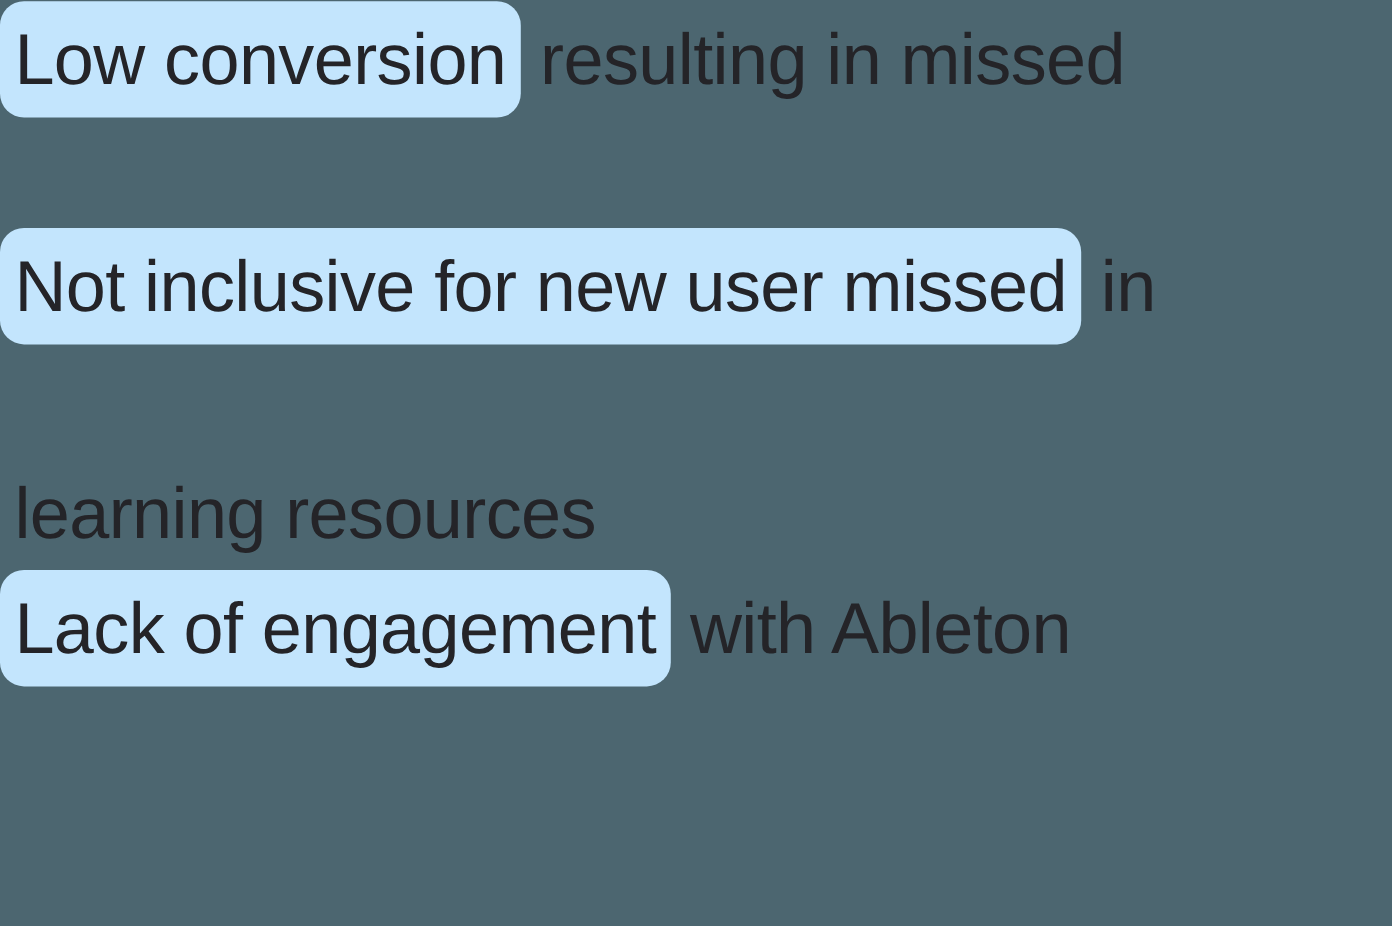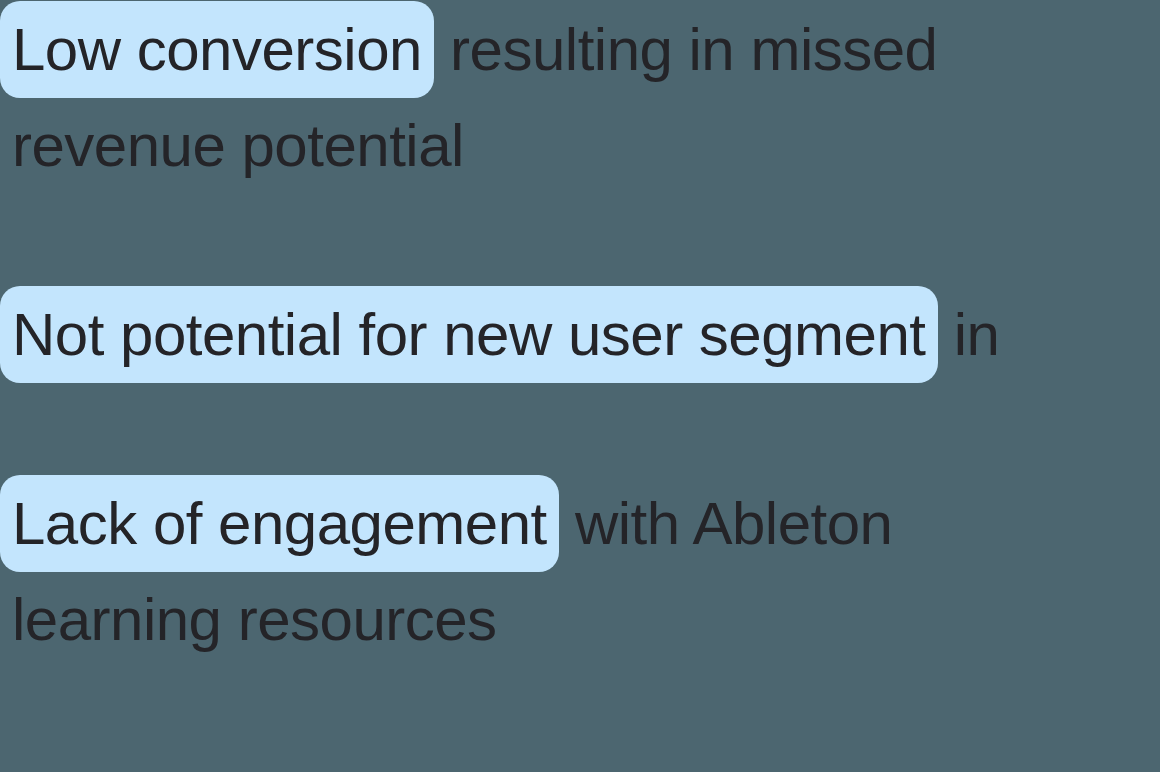--- a/index.html
+++ b/index.html
@@ -43,25 +43,24 @@
     box-decoration-break: clone;
   }
 </style>
 </head>
 <body>
 
 <div class="canvas">
 
   <p class="block">
     <span class="line"><mark class="hl">Low conversion</mark><span> resulting in missed</span></span>
-    <span class="line">revenue potential</span>
   </p>
 
   <p class="block">
-    <span class="line"><mark class="hl">Not potential for new user segment</mark><span> in</span></span>
+    <span class="line"><mark class="hl">Not inclusive for new user missed</mark><span> in</span></span>
   </p>
 
   <p class="block">
+    <span class="line">learning resources</span>
     <span class="line"><mark class="hl">Lack of engagement</mark><span> with Ableton</span></span>
-    <span class="line">learning resources</span>
   </p>
 
 </div>
 
 </body></html>

